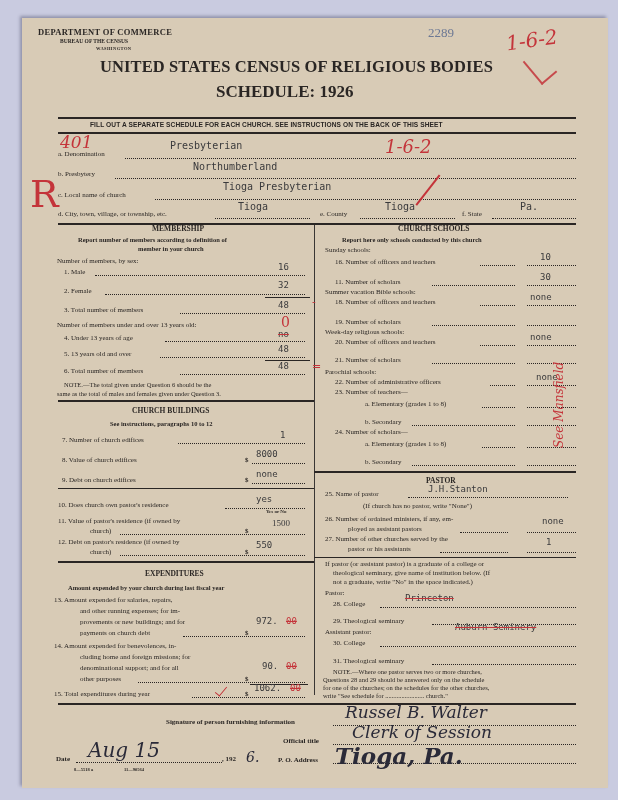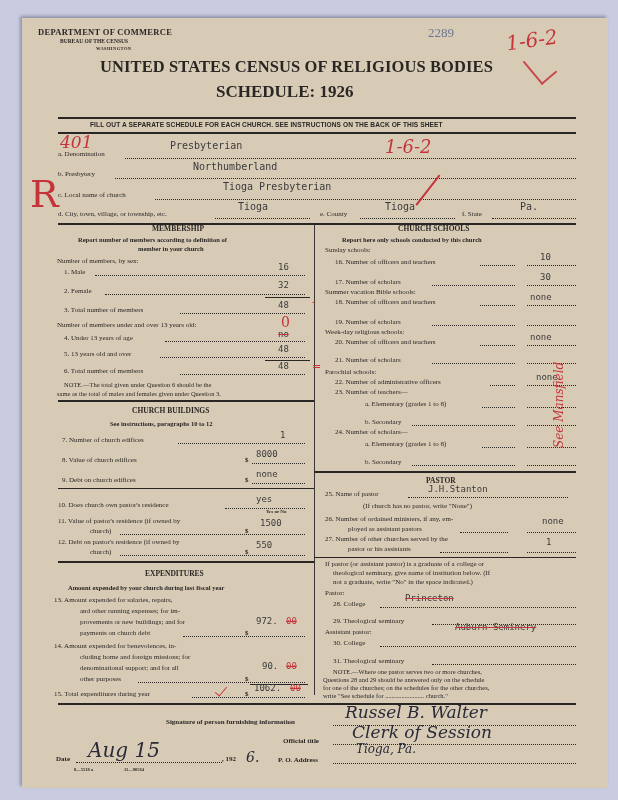--- a/index.html
+++ b/index.html
@@ -143,21 +143,21 @@
 
 <div class="abs lbl" style="left:58px;top:501px;">10. Does church own pastor's residence</div>
 <div class="dots" style="left:225px;top:508px;width:80px;"></div>
 <div class="abs val" style="left:256px;top:494px;">yes</div>
 <div class="abs small" style="left:266px;top:509px;font-size:5px;font-weight:bold;">Yes or No</div>
 
 <div class="abs lbl" style="left:58px;top:517px;">11. Value of pastor's residence (if owned by</div>
 <div class="abs lbl" style="left:90px;top:527px;">church)</div>
 <div class="abs lbl" style="left:245px;top:527px;font-weight:bold;">$</div>
 <div class="dots" style="left:120px;top:534px;width:185px;"></div>
-<div class="abs val" style="left:260px;top:518px;">1500</div>
+<div class="abs val" style="left:272px;top:518px;font-family:Liberation Serif, serif;">1500</div>
 
 <div class="abs lbl" style="left:58px;top:538px;">12. Debt on pastor's residence (if owned by</div>
 <div class="abs lbl" style="left:90px;top:548px;">church)</div>
 <div class="abs lbl" style="left:245px;top:548px;font-weight:bold;">$</div>
 <div class="dots" style="left:120px;top:555px;width:185px;"></div>
 <div class="abs val" style="left:256px;top:540px;">550</div>
 <div class="hr" style="left:58px;top:561px;width:256px;height:2px;"></div>
 
 <div class="abs sec" style="left:145px;top:569px;">EXPENDITURES</div>
 <div class="abs small" style="left:68px;top:584px;font-weight:bold;">Amount expended by your church during last fiscal year</div>
@@ -190,21 +190,21 @@
 
 <div class="abs sec" style="left:398px;top:224px;">CHURCH SCHOOLS</div>
 <div class="abs small" style="left:342px;top:236px;font-weight:bold;">Report here only schools conducted by this church</div>
 <div class="abs lbl" style="left:325px;top:246px;">Sunday schools:</div>
 
 <div class="abs lbl" style="left:335px;top:258px;">16. Number of officers and teachers</div>
 <div class="dots" style="left:480px;top:265px;width:35px;"></div>
 <div class="dots" style="left:527px;top:265px;width:49px;"></div>
 <div class="abs val" style="left:540px;top:252px;">10</div>
 
-<div class="abs lbl" style="left:335px;top:278px;">17. Number of scholars</div>
+<div class="abs lbl" style="left:335px;top:278px;">11. Number of scholars</div>
 <div class="dots" style="left:432px;top:285px;width:83px;"></div>
 <div class="dots" style="left:527px;top:285px;width:49px;"></div>
 <div class="abs val" style="left:540px;top:272px;">30</div>
 
 <div class="abs lbl" style="left:325px;top:288px;">Summer vacation Bible schools:</div>
 <div class="abs lbl" style="left:335px;top:298px;">18. Number of officers and teachers</div>
 <div class="dots" style="left:480px;top:305px;width:35px;"></div>
 <div class="dots" style="left:527px;top:305px;width:49px;"></div>
 <div class="abs val" style="left:530px;top:292px;">none</div>
 
@@ -302,16 +302,16 @@
 <div class="abs hand" style="left:352px;top:722px;font-size:17px;">Clerk of Session</div>
 
 <div class="abs lbl" style="left:56px;top:755px;font-weight:bold;">Date</div>
 <div class="dots" style="left:76px;top:762px;width:146px;"></div>
 <div class="abs hand" style="left:88px;top:738px;font-size:20px;">Aug 15</div>
 <div class="abs lbl" style="left:222px;top:755px;font-weight:bold;">, 192</div>
 <div class="abs hand" style="left:246px;top:749px;font-size:14px;">6.</div>
 
 <div class="abs lbl" style="left:278px;top:756px;font-weight:bold;">P. O. Address</div>
 <div class="dots" style="left:333px;top:763px;width:243px;"></div>
-<div class="abs hand" style="left:356px;top:742px;font-size:12px;">Tioga, Pa.</div>
+<div class="abs hand" style="left:335px;top:742px;font-size:23px;font-weight:bold;">Tioga, Pa.</div>
 
 <div class="abs small" style="left:74px;top:767px;font-size:4.5px;font-weight:bold;">8—5518 a</div>
 <div class="abs small" style="left:124px;top:767px;font-size:4.5px;font-weight:bold;">11—90564</div>
 
 </body></html>

